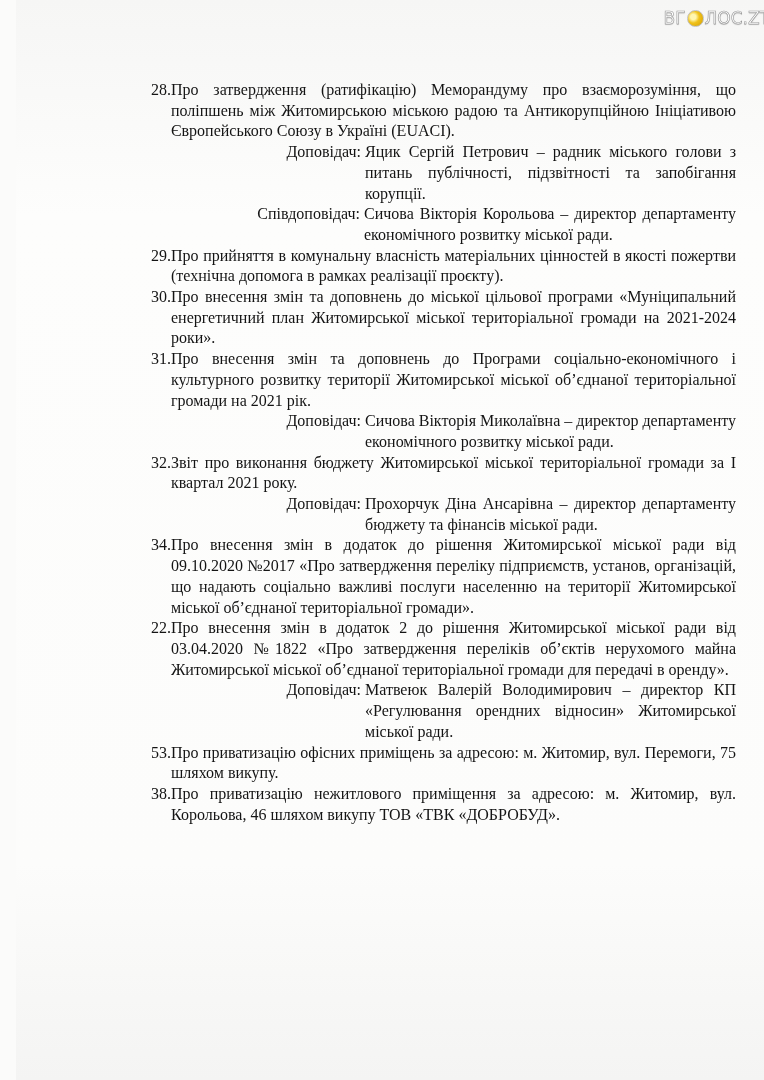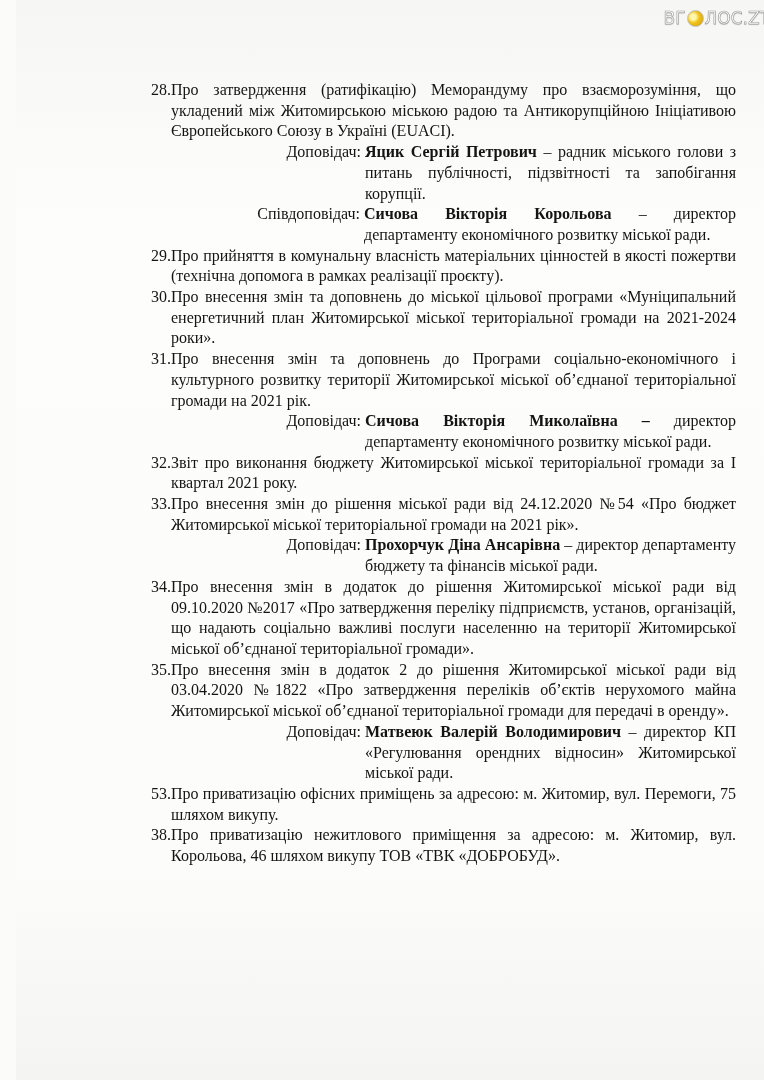--- a/index.html
+++ b/index.html
@@ -29,39 +29,39 @@
   .content {
     position: absolute; left: 135px; top: 80px; width: 585px;
     font-size: 16px; line-height: 20.7px;
   }
   .item { display: flex; text-align: justify; }
   .item .num { width: 20px; flex: none; white-space: nowrap; }
   .item .text { flex: 1; text-align: justify; text-align-last: left; }
   .speaker { display: flex; margin-left: 0; }
   .speaker .role { width: 210px; flex: none; text-align: right; padding-right: 4px; white-space: nowrap; }
   .speaker .desc { flex: 1; text-align: justify; text-align-last: left; }
-  .speaker .name { font-weight: bold; }
+  .speaker .name { font-weight: normal; }
   .speaker.co .role { width: 209px; }
 </style>
 </head>
 <body>
 
 <div class="page">
 
   <div class="logo">
     <span>ВГ</span>
     <span class="dot"></span>
     <span>ЛОС.ZT</span>
   </div>
 
   <div class="content">
 
     <div class="item">
       <span class="num">28.</span>
-      <span class="text">Про затвердження (ратифікацію) Меморандуму про взаєморозуміння, що укладений між Житомирською міською радою та Антикорупційною Ініціативою Європейського Союзу в Україні (EUACI).</span>
+      <span class="text">Про затвердження (ратифікацію) Меморандуму про взаєморозуміння, що поліпшень між Житомирською міською радою та Антикорупційною Ініціативою Європейського Союзу в Україні (EUACI).</span>
     </div>
     <div class="speaker">
       <span class="role">Доповідач:</span>
       <span class="desc"><span class="name">Яцик Сергій Петрович</span><span> – радник міського голови з питань публічності, підзвітності та запобігання корупції.</span></span>
     </div>
     <div class="speaker co">
       <span class="role">Співдоповідач:</span>
       <span class="desc"><span class="name">Сичова Вікторія Корольова</span><span> – директор департаменту економічного розвитку міської ради.</span></span>
     </div>
 
@@ -79,35 +79,31 @@
     </div>
     <div class="speaker">
       <span class="role">Доповідач:</span>
       <span class="desc"><span class="name">Сичова Вікторія Миколаївна –</span><span> директор департаменту економічного розвитку міської ради.</span></span>
     </div>
 
     <div class="item">
       <span class="num">32.</span>
       <span class="text">Звіт про виконання бюджету Житомирської міської територіальної громади за І квартал 2021 року.</span>
     </div>
-    <div class="item">
-      <span class="num">33.</span>
-      <span class="text">Про внесення змін до рішення міської ради від 24.12.2020 №54 «Про бюджет Житомирської міської територіальної громади на 2021 рік».</span>
-    </div>
     <div class="speaker">
       <span class="role">Доповідач:</span>
       <span class="desc"><span class="name">Прохорчук Діна Ансарівна</span><span> – директор департаменту бюджету та фінансів міської ради.</span></span>
     </div>
 
     <div class="item">
       <span class="num">34.</span>
       <span class="text">Про внесення змін в додаток до рішення Житомирської міської ради від 09.10.2020 №2017 «Про затвердження переліку підприємств, установ, організацій, що надають соціально важливі послуги населенню на території Житомирської міської об’єднаної територіальної громади».</span>
     </div>
     <div class="item">
-      <span class="num">35.</span>
+      <span class="num">22.</span>
       <span class="text">Про внесення змін в додаток 2 до рішення Житомирської міської ради від 03.04.2020 №1822 «Про затвердження переліків об’єктів нерухомого майна Житомирської міської об’єднаної територіальної громади для передачі в оренду».</span>
     </div>
     <div class="speaker">
       <span class="role">Доповідач:</span>
       <span class="desc"><span class="name">Матвеюк Валерій Володимирович</span><span>  – директор КП «Регулювання орендних відносин» Житомирської міської ради.</span></span>
     </div>
 
     <div class="item">
       <span class="num">53.</span>
       <span class="text">Про приватизацію офісних приміщень за адресою: м. Житомир, вул. Перемоги, 75 шляхом викупу.</span>

